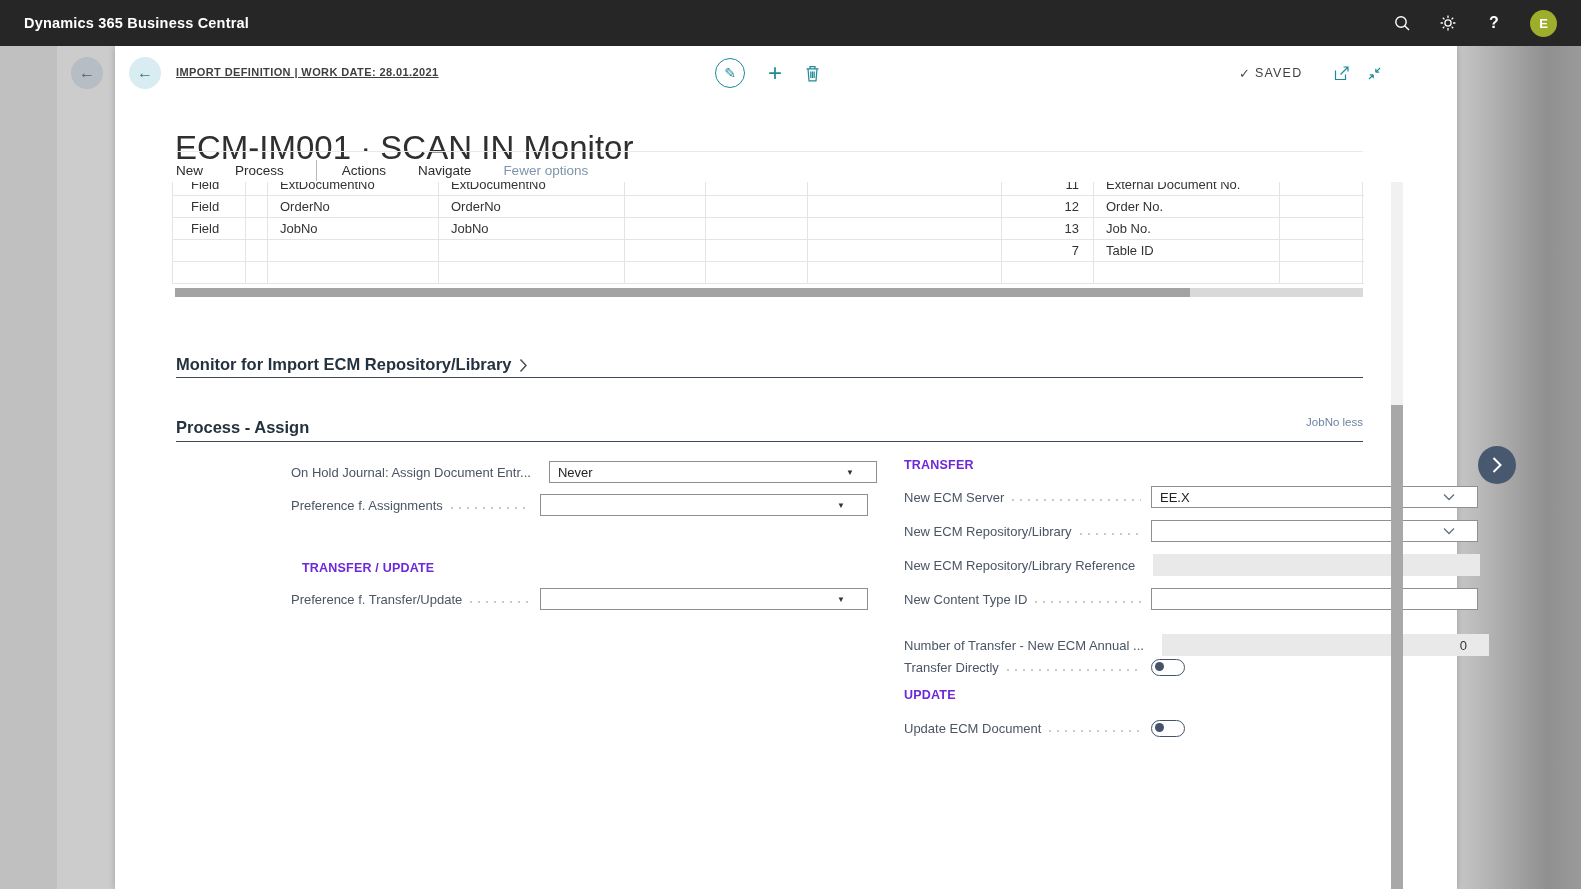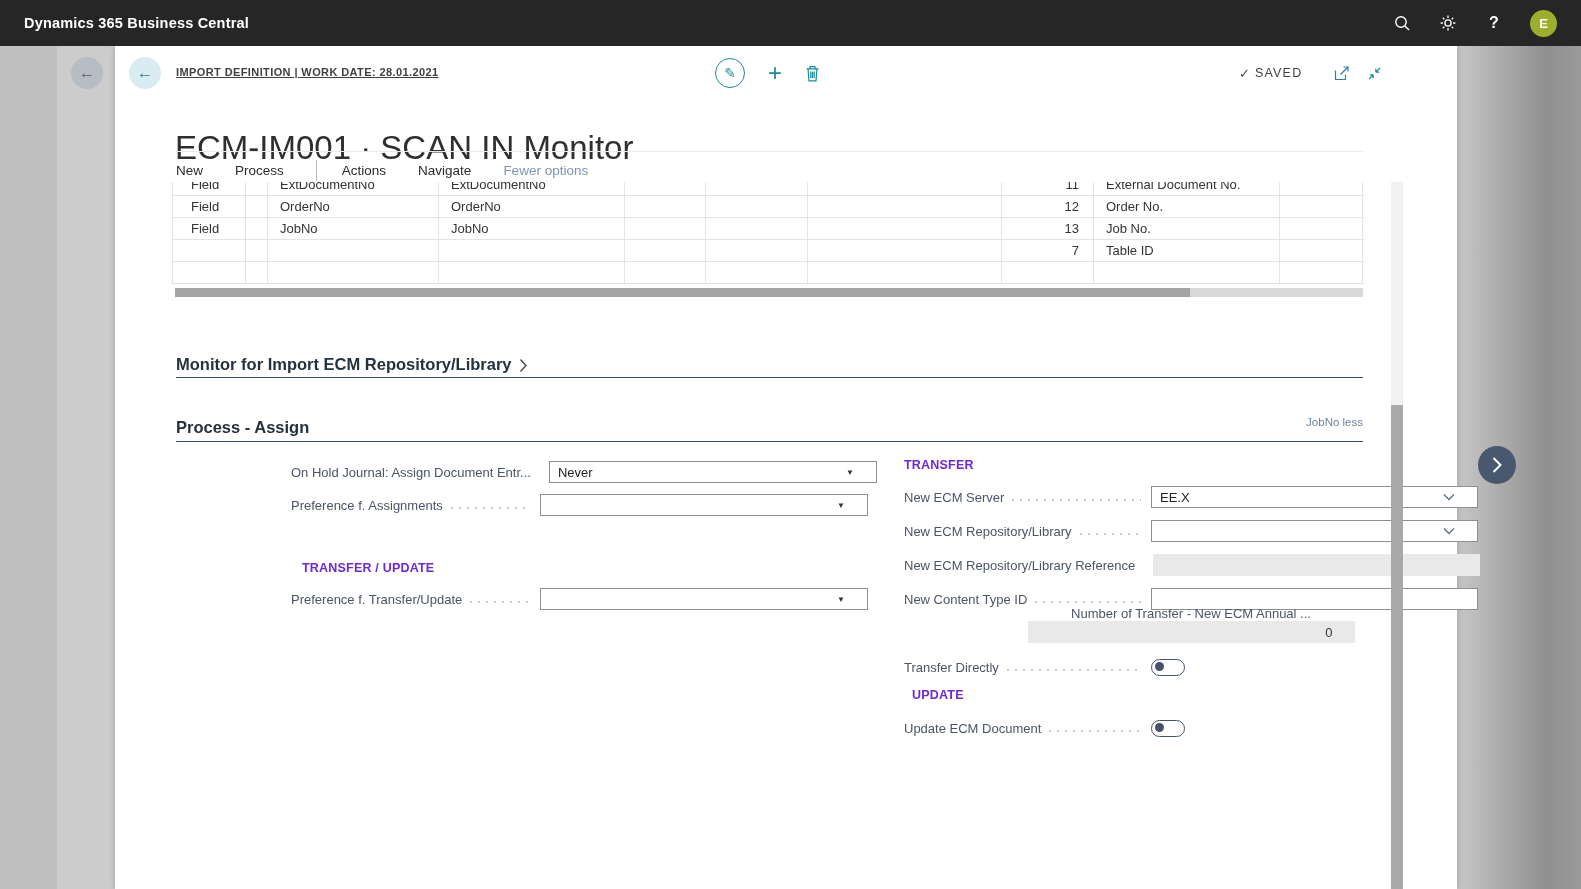--- a/index.html
+++ b/index.html
@@ -311,35 +311,35 @@
         <span class="val"></span>
       </div>
     </div>
     <div class="frow frow-r" style="top:542px;">
       <span class="lbl">New Content Type ID</span>
       <span class="dots"></span>
       <div class="fbox w-r">
         <span class="val"></span>
       </div>
     </div>
-    <div class="frow frow-r" style="top:560px;flex-direction:column;">
+    <div class="frow frow-r" style="top:588px;">
       <span class="lbl">Number of Transfer - New ECM Annual ...</span>
       <span class="dots"></span>
       <div class="fbox w-r disabled">
         <span class="val val-right">0</span>
       </div>
     </div>
     <div class="frow frow-r" style="top:610px;">
       <span class="lbl">Transfer Directly</span>
       <span class="dots"></span>
       <div class="fplain">
           <div class="toggle"></div>
         </div>
     </div>
-    <div class="grp" style="left:789px; top:642px;margin-left:8px;">UPDATE</div>
+    <div class="grp" style="left:789px; top:642px;">UPDATE</div>
     <div class="frow frow-r" style="top:671px;">
       <span class="lbl">Update ECM Document</span>
       <span class="dots"></span>
       <div class="fplain">
           <div class="toggle"></div>
         </div>
     </div>
 
 
   </div>

